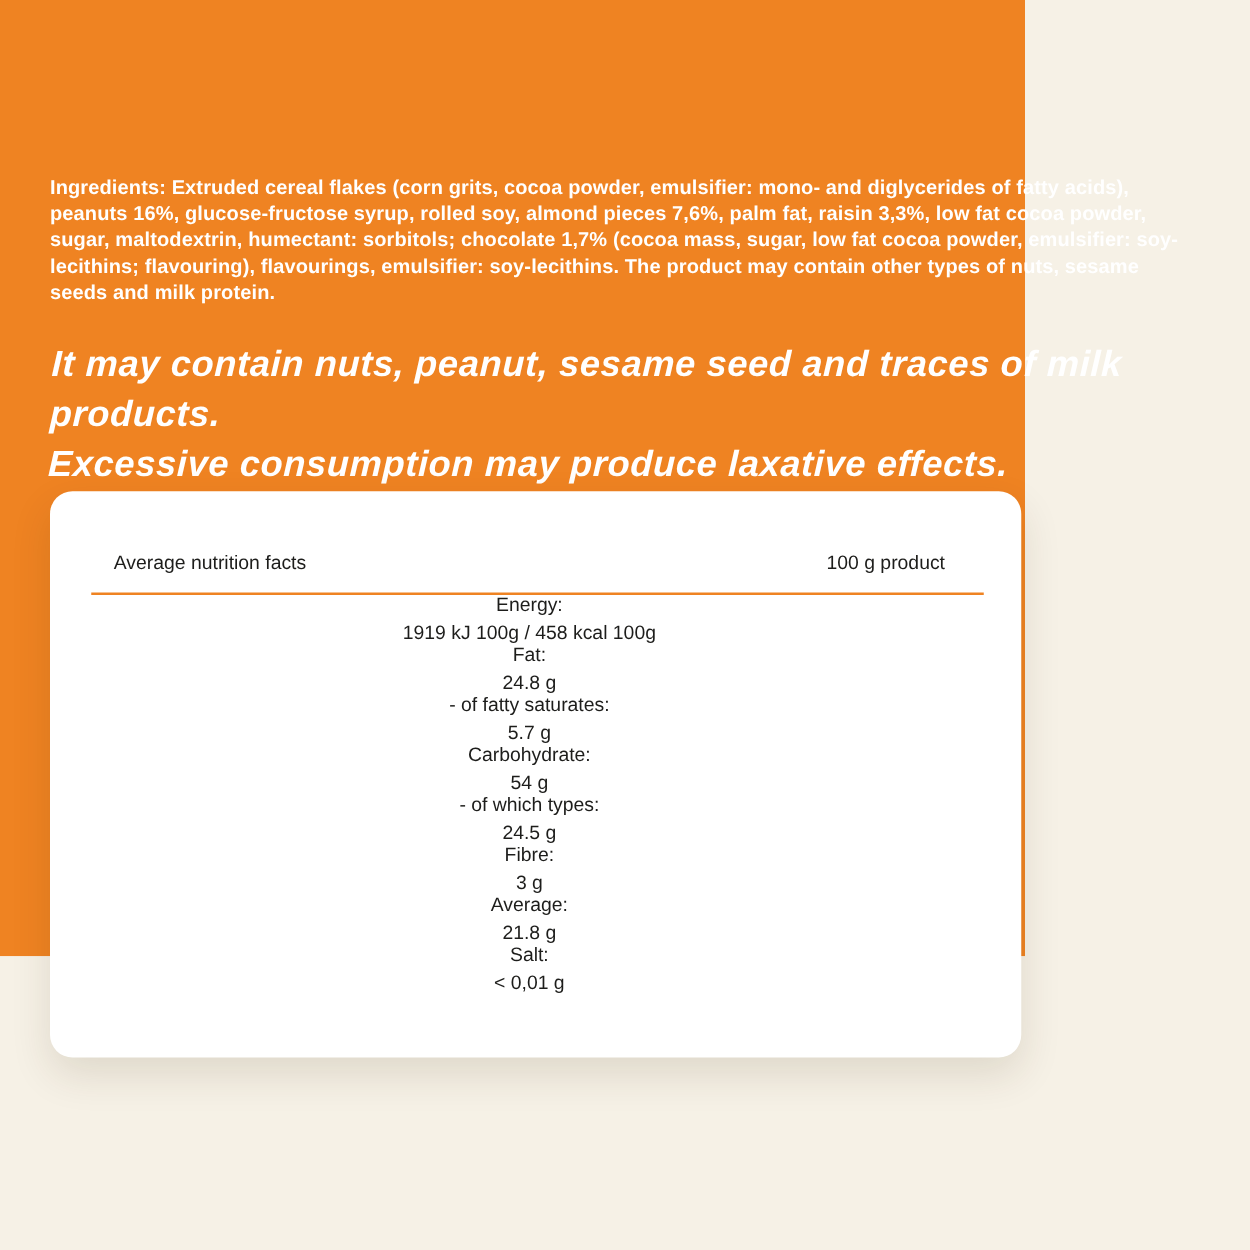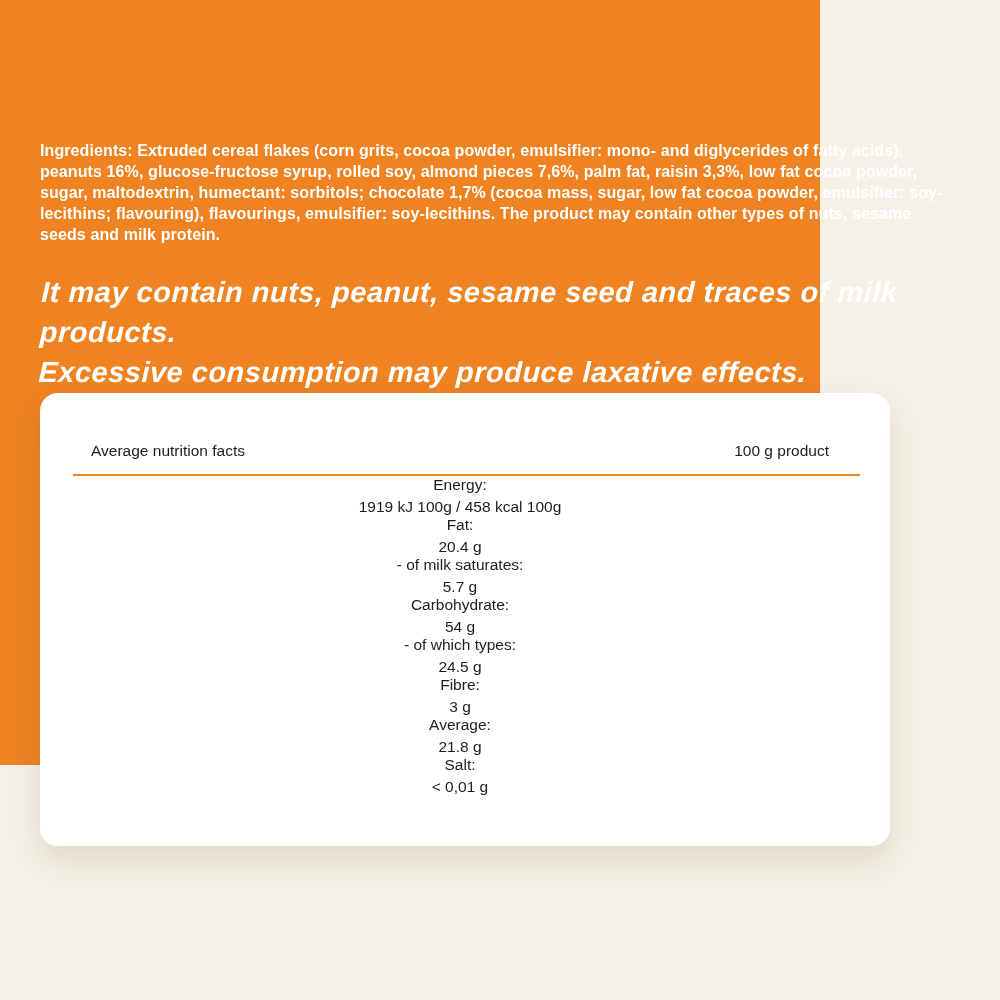--- a/index.html
+++ b/index.html
@@ -41,21 +41,21 @@
     font-weight: 700;
     font-size: 29px;
     line-height: 40px;
     letter-spacing: 0.5px;
     transform: skewX(-2deg);
     transform-origin: left top;
   }
   .nutrition-card {
     position: absolute;
     top: 393px; left: 40px;
-    width: 850px; height: 453px;
+    width: 777px; height: 453px;
     background: #FFFFFF;
     border-radius: 18px;
     box-shadow: 0 14px 32px rgba(60, 40, 10, 0.12);
     padding: 48px 30px 0 33px;
   }
   .nutri-header {
     display: flex;
     justify-content: space-between;
     align-items: flex-end;
     padding: 0 31px 0 18px;
@@ -103,24 +103,24 @@
     <span>100 g product</span>
   </div>
   <div class="nutri-divider"></div>
 
   <div class="nutri-row">
     <span class="label">Energy:</span>
     <span class="value">1919 kJ 100g / 458 kcal 100g</span>
   </div>
   <div class="nutri-row">
     <span class="label">Fat:</span>
-    <span class="value">20.4 g</span>
+    <span class="value">24.8 g</span>
   </div>
   <div class="nutri-row">
-    <span class="label">- of milk saturates:</span>
+    <span class="label">- of fatty saturates:</span>
     <span class="value">5.7 g</span>
   </div>
   <div class="nutri-row">
     <span class="label">Carbohydrate:</span>
     <span class="value">54 g</span>
   </div>
   <div class="nutri-row">
     <span class="label">- of which types:</span>
     <span class="value">24.5 g</span>
   </div>

